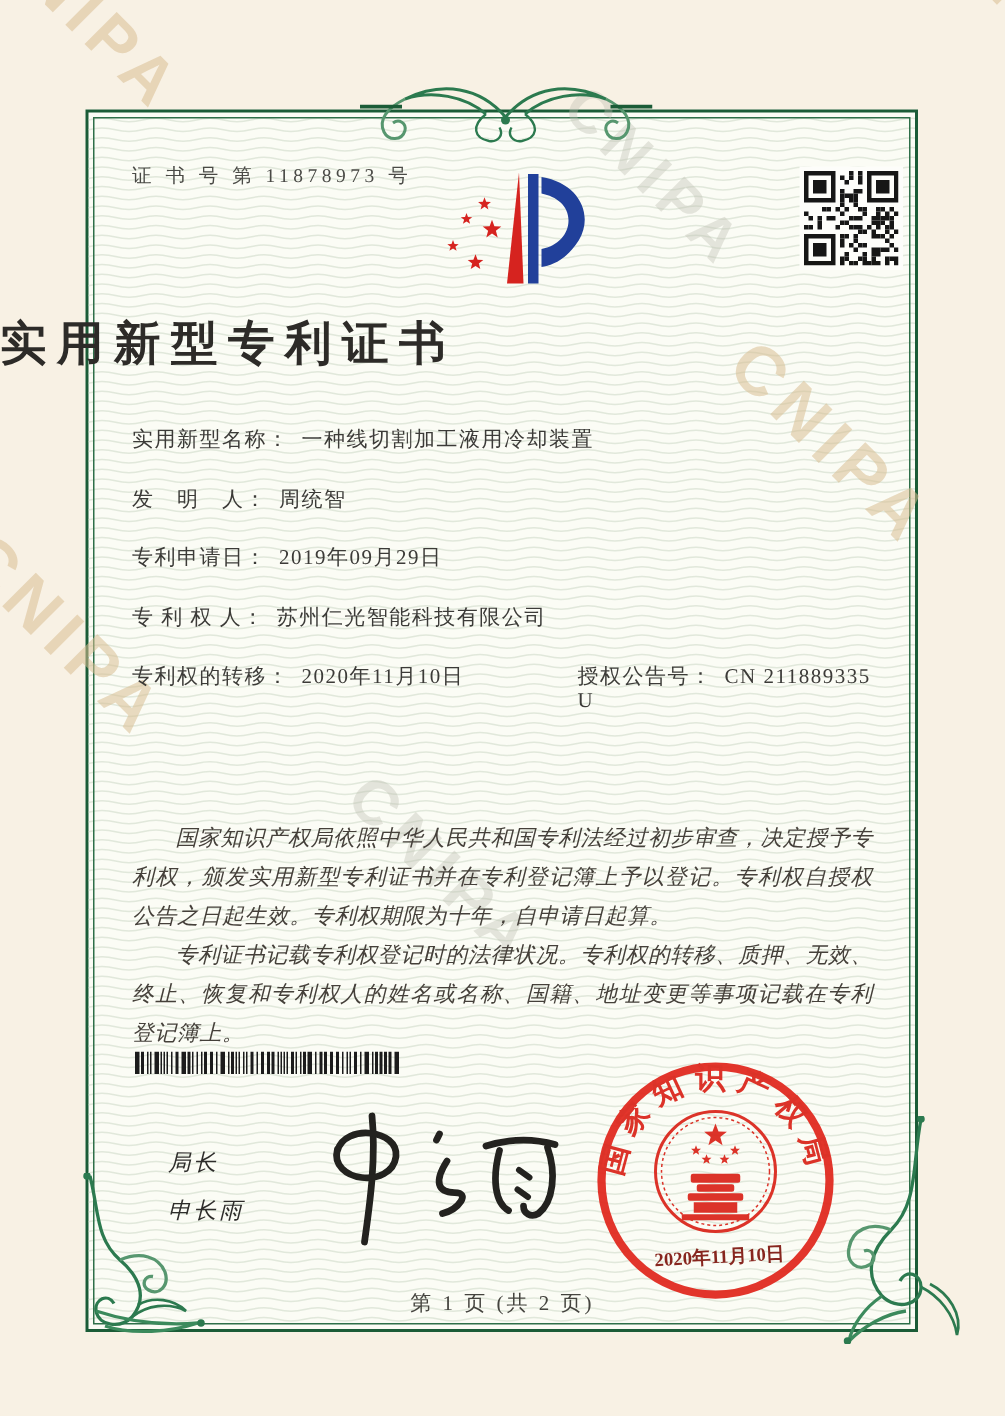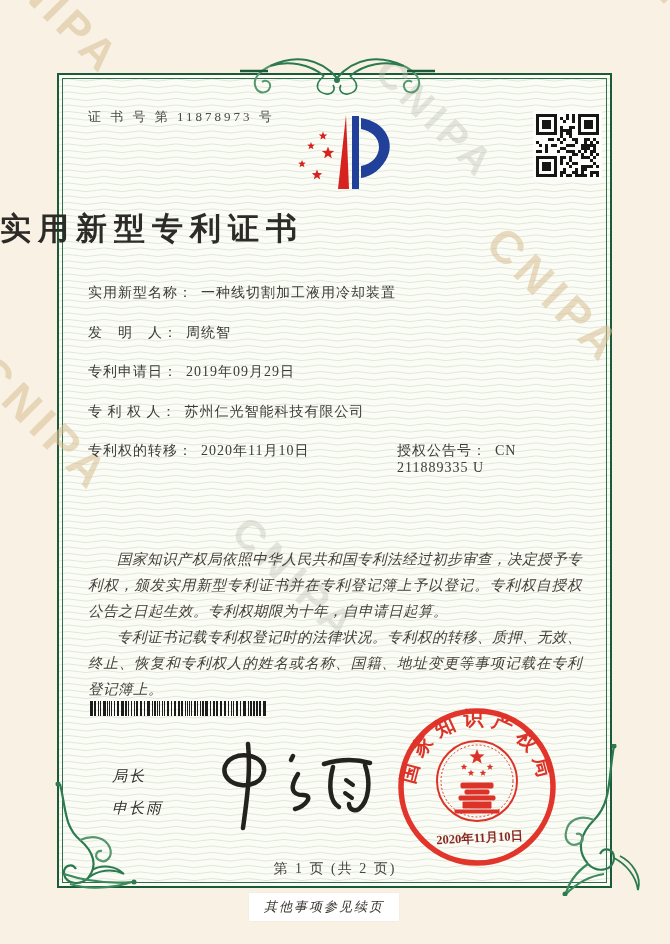--- a/index.html
+++ b/index.html
@@ -30,21 +30,21 @@
   .logo{position:absolute;left:278px;top:94px;}
   .qr{position:absolute;left:533px;top:111px;background:#fdfdfa;padding:3px;}
   .title{
     position:absolute;left:0;top:208px;width:670px;
     font-size:31px;font-weight:bold;letter-spacing:7px;color:#2d2b28;
   }
   .fields{position:absolute;left:88px;top:284px;width:500px;}
   .frow{position:relative;height:39.5px;font-size:14px;color:#3c3b38;letter-spacing:1px;}
   .frow .lab{display:inline-block;}
   .frow .val{margin-left:8px;text-align:center;}
-  .grant2{position:absolute;left:297px;top:0;margin-left:12px;}
+  .grant2{position:absolute;left:297px;top:0;}
   .body-text{
     position:absolute;left:88px;top:546px;width:494px;
     font-size:14.5px;line-height:26px;color:#45403a;font-style:italic;
     letter-spacing:.5px;text-align:justify;
   }
   .body-text p{margin:0;text-indent:2em;}
   .barcode{position:absolute;left:90px;top:701px;}
   .director{
     position:absolute;left:112px;top:760px;
     font-family:"Liberation Sans","DejaVu Sans",sans-serif;
@@ -470,21 +470,20 @@
       <rect x="-12" y="9" width="24" height="4" rx="1"></rect>
       <rect x="-18" y="15" width="36" height="4" rx="1"></rect>
       <path d="M-14,21 h28 v6 h-28 z" fill="#da2318"></path>
       <rect x="-22" y="29" width="44" height="3"></rect>
     </g>
     <text x="0" y="55" text-anchor="middle" font-size="12.5" font-weight="bold" fill="#7e150d" transform="rotate(-3)" font-family="'Liberation Serif',serif">2020年11月10日</text>
   </svg>
 
   <div class="page-footer">第 1 页 (共 2 页)</div>
 
-  <div class="cont-note">其他事项参见续页</div>
 
 </div>
 
 <svg class="orn" style="left:240px;top:40px;" width="195" height="62" viewBox="0 0 195 62" fill="none" stroke="#2c7a4f" stroke-width="2">
   <path d="M97,38 C80,18 55,14 30,26 C48,20 70,24 84,36"></path>
   <path d="M97,38 C114,18 139,14 164,26 C146,20 124,24 110,36"></path>
   <path d="M30,26 C18,32 12,40 16,48 C19,54 28,54 30,47 C31,42 26,39 22,42" stroke="#57976f"></path>
   <path d="M164,26 C176,32 182,40 178,48 C175,54 166,54 164,47 C163,42 168,39 172,42" stroke="#57976f"></path>
   <path d="M84,36 C74,44 76,52 86,54 C92,55 96,50 93,45" stroke-width="1.6"></path>
   <path d="M110,36 C120,44 118,52 108,54 C102,55 98,50 101,45" stroke-width="1.6"></path>

